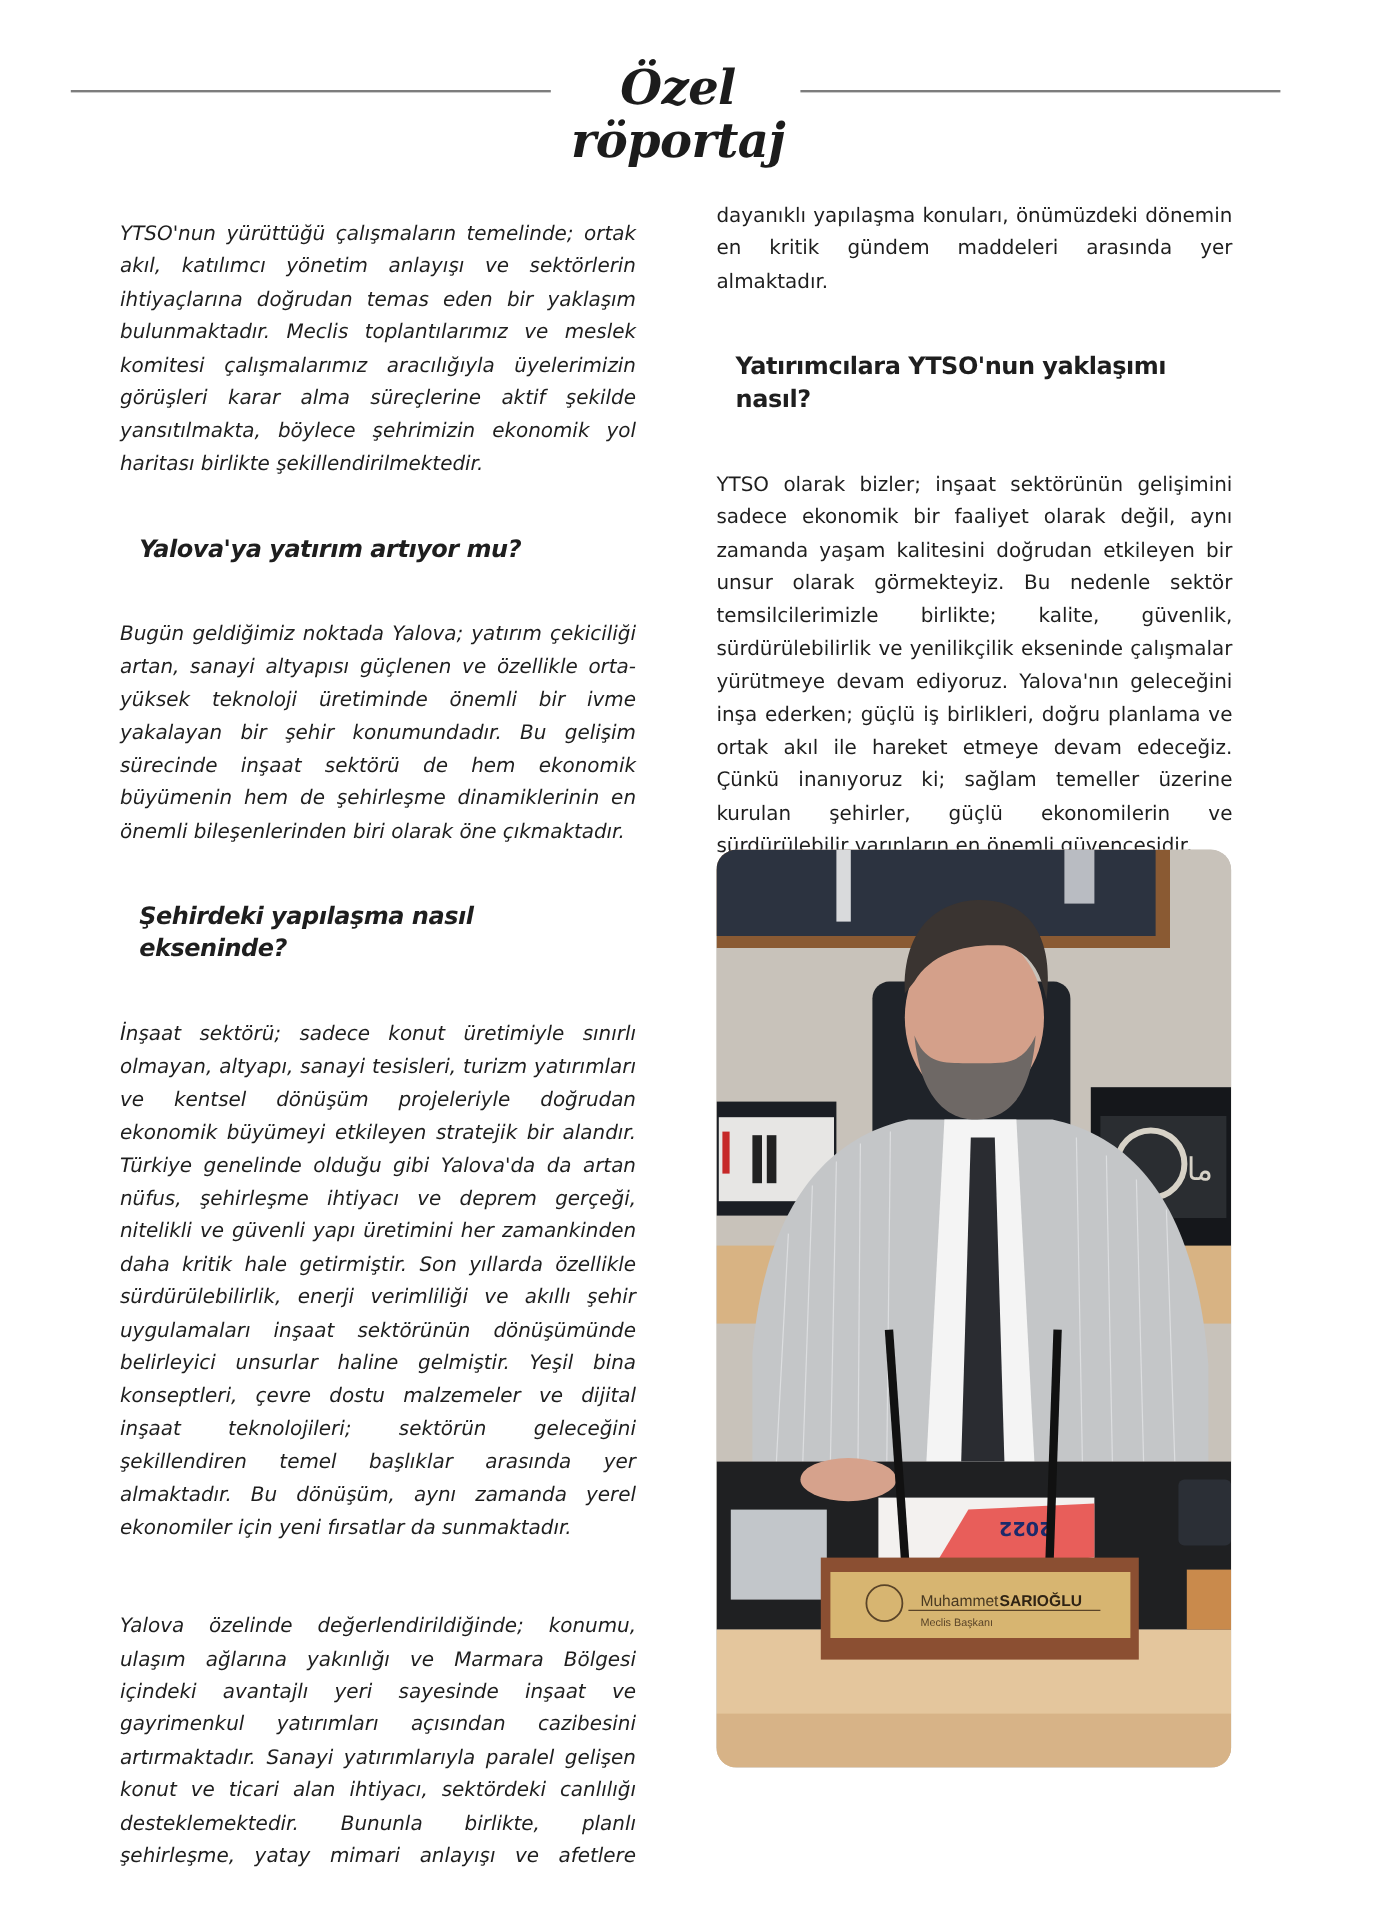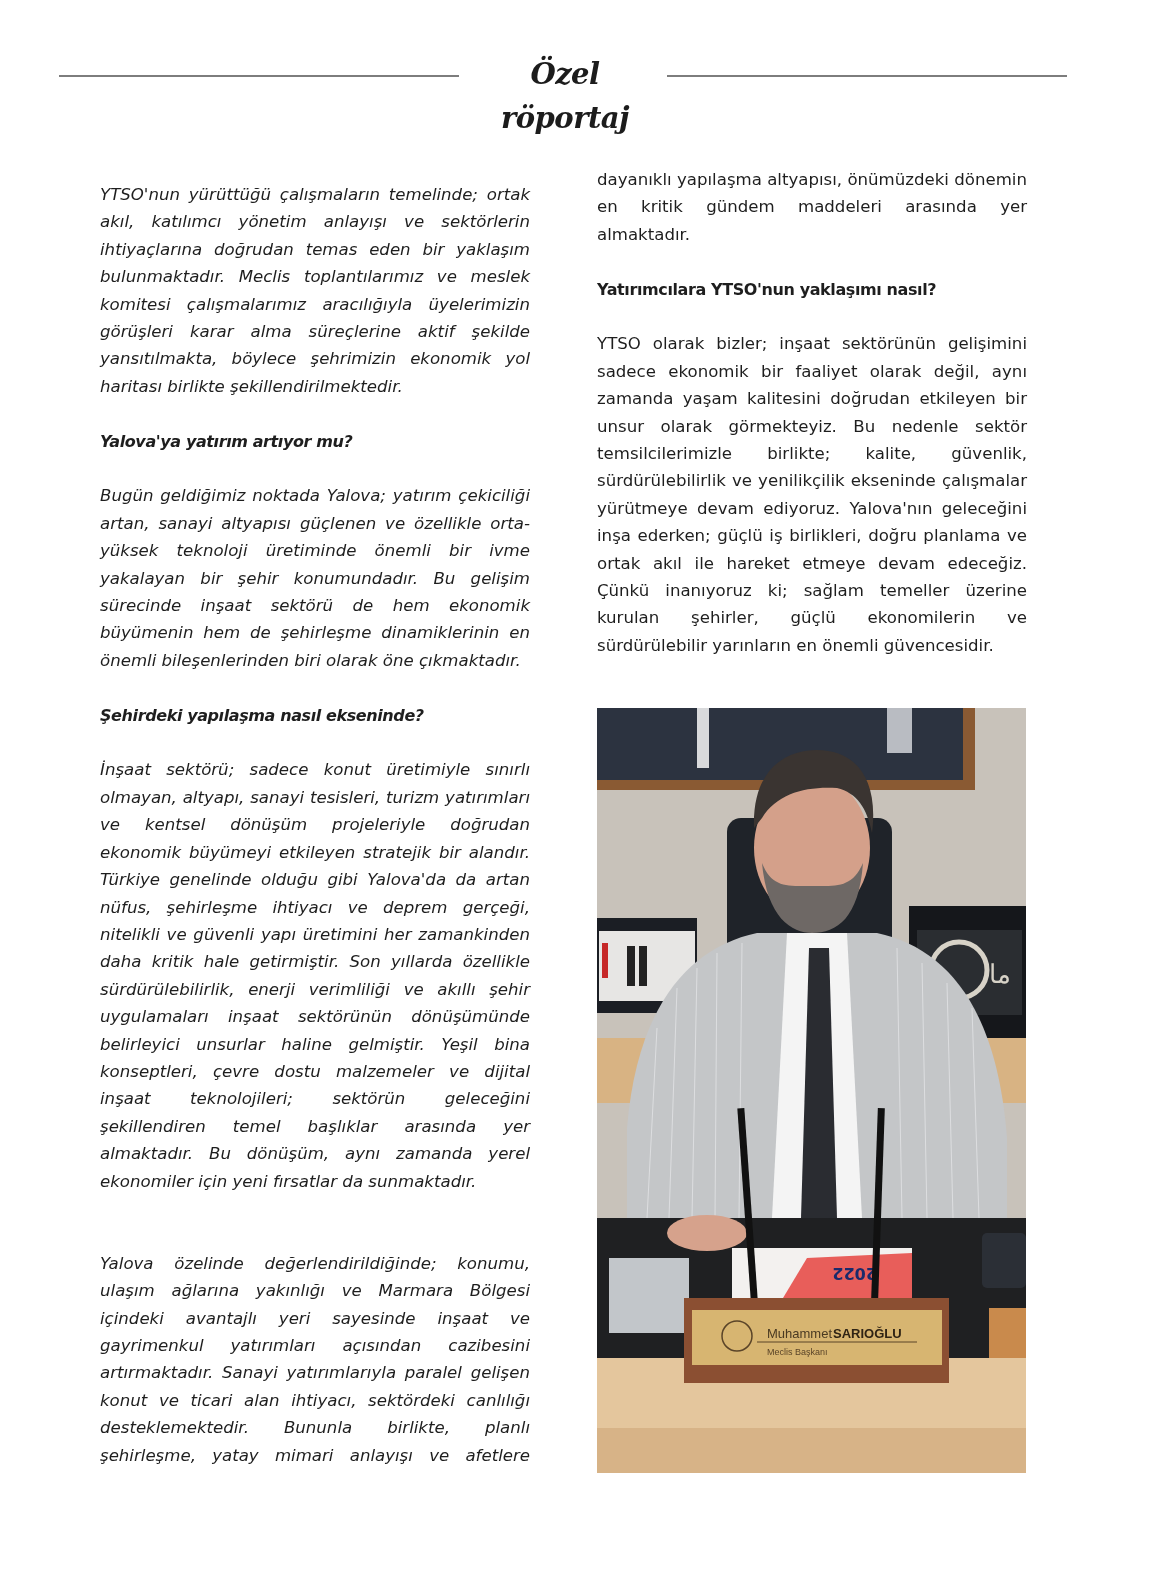--- a/index.html
+++ b/index.html
@@ -1,27 +1,27 @@
 <!DOCTYPE html>
 <html><head>
   <meta charset="utf-8">
   <style>
     html, body { margin: 0; padding: 0; background: #ffffff; }
     body { width: 1152px; height: 1595px; position: relative; overflow: hidden; font-family: "DejaVu Sans", sans-serif; color: #1e1e1e; }
     .header-line { position: absolute; top: 75px; height: 2px; background: #7d7d7d; }
     .header-line.left { left: 59px; width: 400px; }
     .header-line.right { left: 667px; width: 400px; }
-    .header-title { position: absolute; top: 52px; left: 470px; width: 190px; text-align: center; font-family: "DejaVu Serif", serif; font-style: italic; font-weight: bold; font-size: 29px; color: #1c1c1c; letter-spacing: -0.5px; line-height: 44px; }
+    .header-title { position: absolute; top: 52px; left: 470px; width: 190px; text-align: center; font-family: "DejaVu Serif", serif; font-style: italic; font-weight: bold; font-size: 40px; color: #1c1c1c; letter-spacing: -0.5px; line-height: 44px; }
     .col { position: absolute; width: 430px; font-size: 16.6px; line-height: 27.4px; }
     .col.left { left: 100px; top: 181px; font-style: italic; }
     .col.right { left: 597px; top: 166px; }
     .col p { margin: 0; text-align: justify; text-align-last: left; }
-    .col h3 { margin: 0; font-size: 16px; font-weight: bold; line-height: 27.4px; letter-spacing: -0.4px; }
+    .col h3 { margin: 16px; font-size: 20px; font-weight: bold; line-height: 27.4px; letter-spacing: -0.4px; }
     .gap { height: 27.4px; }
-    .photo { position: absolute; left: 597px; top: 708px; width: 429px; height: 765px; overflow: hidden; background: #c9c3bb; }
+    .photo { position: absolute; left: 597px; top: 708px; width: 429px; height: 765px; overflow: hidden; background: #c9c3bb; border-radius: 17px; }
   </style>
 </head>
 <body>
 
 <div class="header-line left"></div>
 <div class="header-title">Özel röportaj</div>
 <div class="header-line right"></div>
 
 <div class="col left">
   <p>YTSO'nun yürüttüğü çalışmaların temelinde; ortak akıl, katılımcı yönetim anlayışı ve sektörlerin ihtiyaçlarına doğrudan temas eden bir yaklaşım bulunmaktadır. Meclis toplantılarımız ve meslek komitesi çalışmalarımız aracılığıyla üyelerimizin görüşleri karar alma süreçlerine aktif şekilde yansıtılmakta, böylece şehrimizin ekonomik yol haritası birlikte şekillendirilmektedir.</p>
@@ -32,21 +32,21 @@
   <div class="gap"></div>
   <h3>Şehirdeki yapılaşma nasıl ekseninde?</h3>
   <div class="gap"></div>
   <p>İnşaat sektörü; sadece konut üretimiyle sınırlı olmayan, altyapı, sanayi tesisleri, turizm yatırımları ve kentsel dönüşüm projeleriyle doğrudan ekonomik büyümeyi etkileyen stratejik bir alandır. Türkiye genelinde olduğu gibi Yalova'da da artan nüfus, şehirleşme ihtiyacı ve deprem gerçeği, nitelikli ve güvenli yapı üretimini her zamankinden daha kritik hale getirmiştir. Son yıllarda özellikle sürdürülebilirlik, enerji verimliliği ve akıllı şehir uygulamaları inşaat sektörünün dönüşümünde belirleyici unsurlar haline gelmiştir. Yeşil bina konseptleri, çevre dostu malzemeler ve dijital inşaat teknolojileri; sektörün geleceğini şekillendiren temel başlıklar arasında yer almaktadır. Bu dönüşüm, aynı zamanda yerel ekonomiler için yeni fırsatlar da sunmaktadır.</p>
   <div class="gap"></div>
   <div class="gap"></div>
   <p style="text-align-last: justify;">Yalova özelinde değerlendirildiğinde; konumu, ulaşım ağlarına yakınlığı ve Marmara Bölgesi içindeki avantajlı yeri sayesinde inşaat ve gayrimenkul yatırımları açısından cazibesini artırmaktadır. Sanayi yatırımlarıyla paralel gelişen konut ve ticari alan ihtiyacı, sektördeki canlılığı desteklemektedir. Bununla birlikte, planlı şehirleşme, yatay mimari anlayışı ve afetlere</p>
 </div>
 
 <div class="col right">
-  <p>dayanıklı yapılaşma altyapısı, önümüzdeki dönemin en kritik gündem maddeleri arasında yer almaktadır.</p>
+  <p>dayanıklı yapılaşma konuları, önümüzdeki dönemin en kritik gündem maddeleri arasında yer almaktadır.</p>
   <div class="gap"></div>
   <h3>Yatırımcılara YTSO'nun yaklaşımı nasıl?</h3>
   <div class="gap"></div>
   <p>YTSO olarak bizler; inşaat sektörünün gelişimini sadece ekonomik bir faaliyet olarak değil, aynı zamanda yaşam kalitesini doğrudan etkileyen bir unsur olarak görmekteyiz. Bu nedenle sektör temsilcilerimizle birlikte; kalite, güvenlik, sürdürülebilirlik ve yenilikçilik ekseninde çalışmalar yürütmeye devam ediyoruz. Yalova'nın geleceğini inşa ederken; güçlü iş birlikleri, doğru planlama ve ortak akıl ile hareket etmeye devam edeceğiz. Çünkü inanıyoruz ki; sağlam temeller üzerine kurulan şehirler, güçlü ekonomilerin ve sürdürülebilir yarınların en önemli güvencesidir.</p>
 </div>
 
 <div class="photo">
   <svg width="429" height="765" viewBox="0 0 429 765" xmlns="http://www.w3.org/2000/svg">
 
     <rect x="0" y="0" width="429" height="765" fill="#c8c2ba"></rect>

